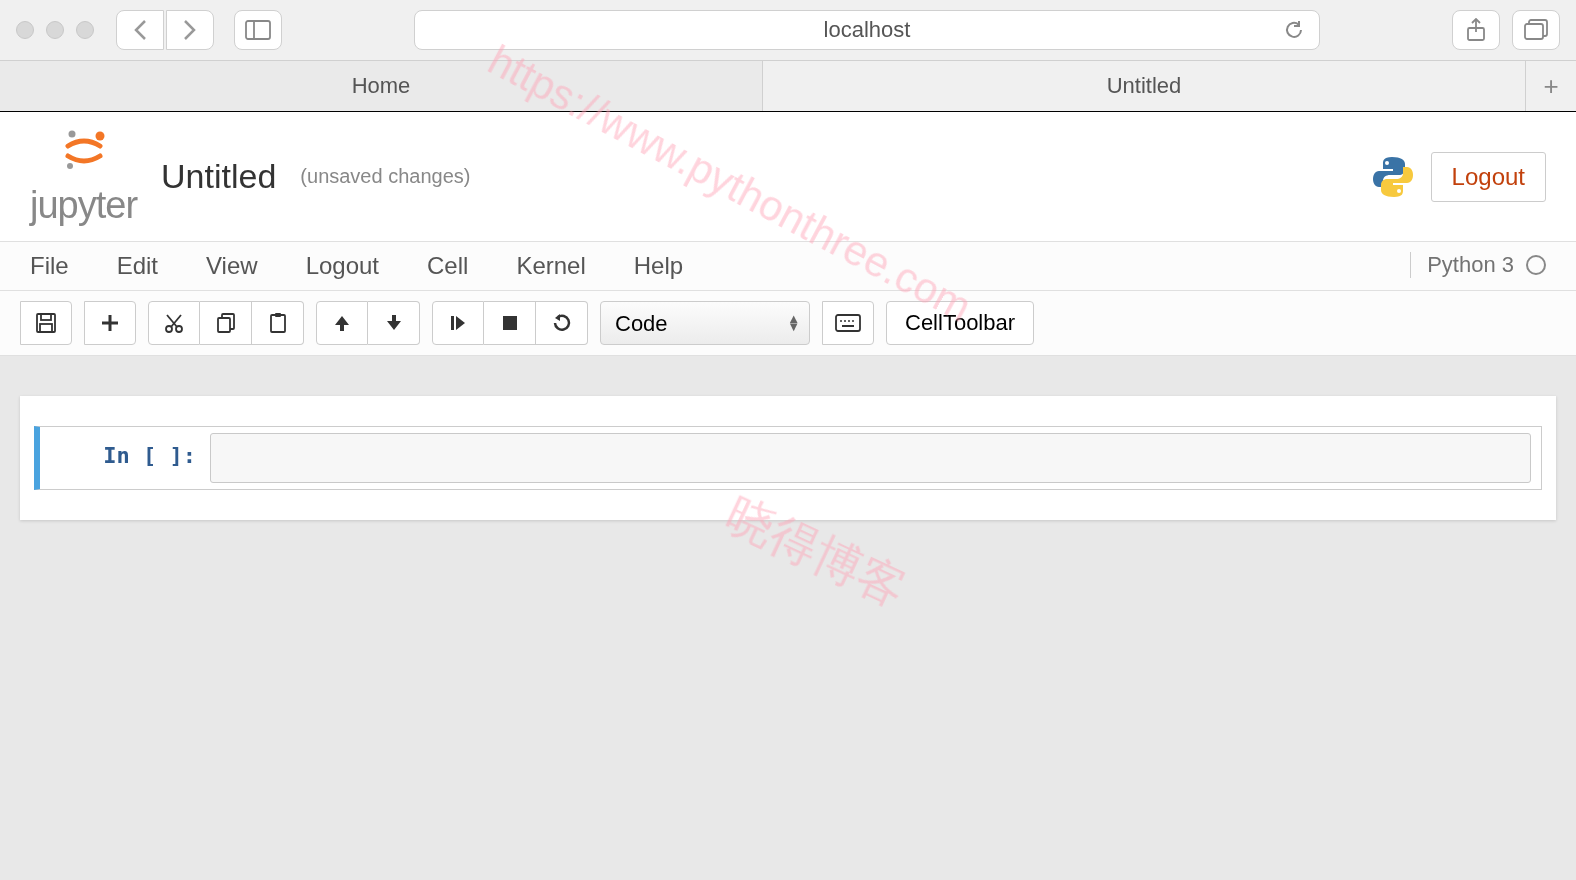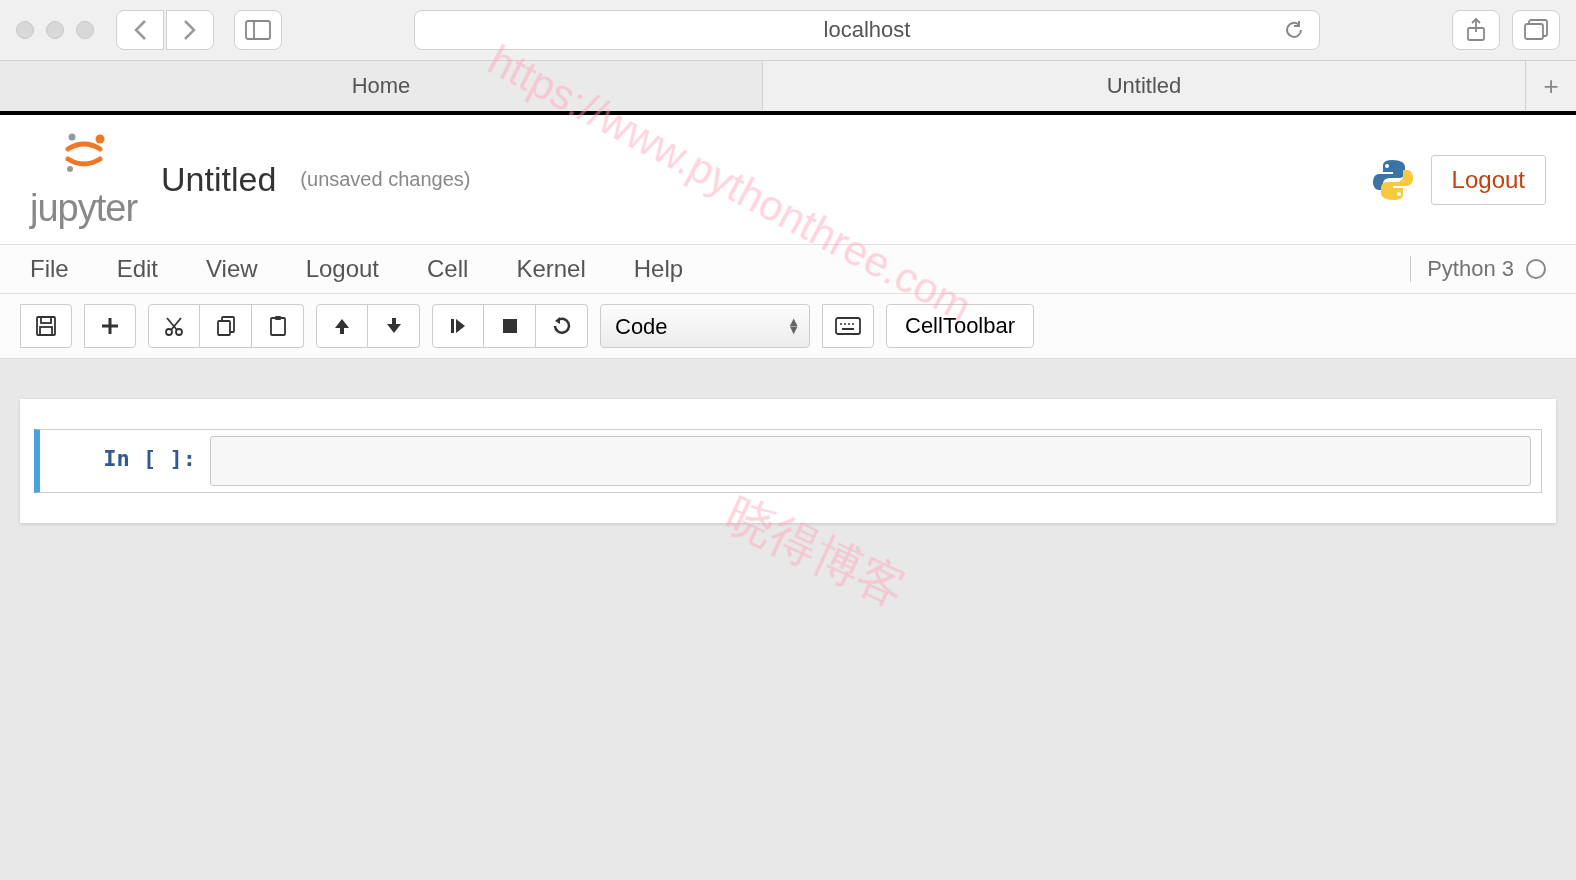--- a/index.html
+++ b/index.html
@@ -1,19 +1,19 @@
 <!DOCTYPE html>
 <html><head>
 <meta charset="utf-8">
 <style>
 * { box-sizing: border-box; margin: 0; padding: 0; }
 body { font-family: -apple-system, BlinkMacSystemFont, "Helvetica Neue", Arial, sans-serif; background: #e8e8e8; width: 1576px; height: 880px; overflow: hidden; }
 
 
-.browser-chrome { background: #f0f0f0; border-bottom: 4px solid #000000; }
+.browser-chrome { background: #f0f0f0; border-bottom: 1px solid #000000; }
 .browser-toolbar { display: flex; align-items: center; padding: 10px 16px; gap: 12px; }
 .traffic-lights { display: flex; gap: 12px; margin-right: 10px; }
 .traffic-light { width: 18px; height: 18px; border-radius: 50%; background: #d8d8d8; border: 1px solid #c8c8c8; }
 .nav-btns { display: flex; gap: 2px; }
 .nav-btn { width: 48px; height: 40px; background: #fff; border: 1px solid #d0d0d0; display: flex; align-items: center; justify-content: center; color: #888; font-size: 22px; }
 .nav-btn:first-child { border-radius: 8px 0 0 8px; }
 .nav-btn:last-child { border-radius: 0 8px 8px 0; }
 .sidebar-btn { width: 48px; height: 40px; background: #fff; border: 1px solid #d0d0d0; border-radius: 8px; display: flex; align-items: center; justify-content: center; margin-left: 8px; }
 .url-bar { flex: 1; height: 40px; background: #fff; border: 1px solid #d0d0d0; border-radius: 8px; display: flex; align-items: center; justify-content: center; margin: 0 120px; position: relative; font-size: 22px; color: #555; }
 .reload-icon { position: absolute; right: 14px; color: #888; }
@@ -31,21 +31,21 @@
 .jupyter-header { display: flex; align-items: center; padding: 14px 30px; border-bottom: 1px solid #e0e0e0; }
 .jupyter-logo { display: flex; align-items: center; gap: 10px; flex-direction: column; }
 .jupyter-logo-text { font-size: 38px; color: #888; font-weight: 300; letter-spacing: -1px; }
 .notebook-name { font-size: 34px; color: #333; margin-left: 24px; }
 .save-status { font-size: 20px; color: #888; margin-left: 24px; }
 .header-spacer { flex: 1; }
 .python-icon { width: 48px; height: 48px; margin-right: 14px; }
 .logout-btn { padding: 10px 20px; border: 1px solid #ccc; background: #fff; font-size: 24px; color: #c2410c; border-radius: 3px; }
 
 
-.menu-bar { display: flex; align-items: center; padding: 10px 30px; border-bottom: 1px solid #e0e0e0; background: #fcfcfc; }
+.menu-bar { display: flex; align-items: flex-start; padding: 10px 30px; border-bottom: 1px solid #e0e0e0; background: #fcfcfc; }
 .menu-item { font-size: 24px; color: #555; margin-right: 48px; cursor: pointer; }
 .menu-spacer { flex: 1; }
 .kernel-name { font-size: 22px; color: #737373; padding-left: 16px; border-left: 1px solid #ccc; display: flex; align-items: center; gap: 12px; }
 .kernel-circle { width: 20px; height: 20px; border: 2px solid #888; border-radius: 50%; display: inline-block; }
 
 
 .toolbar { display: flex; align-items: center; padding: 10px 20px; gap: 12px; border-bottom: 1px solid #e0e0e0; background: #fcfcfc; }
 .tool-group { display: flex; }
 .tool-btn { width: 52px; height: 44px; border: 1px solid #ccc; background: #fff; display: flex; align-items: center; justify-content: center; font-size: 22px; color: #333; }
 .tool-group .tool-btn:first-child { border-radius: 4px 0 0 4px; }

